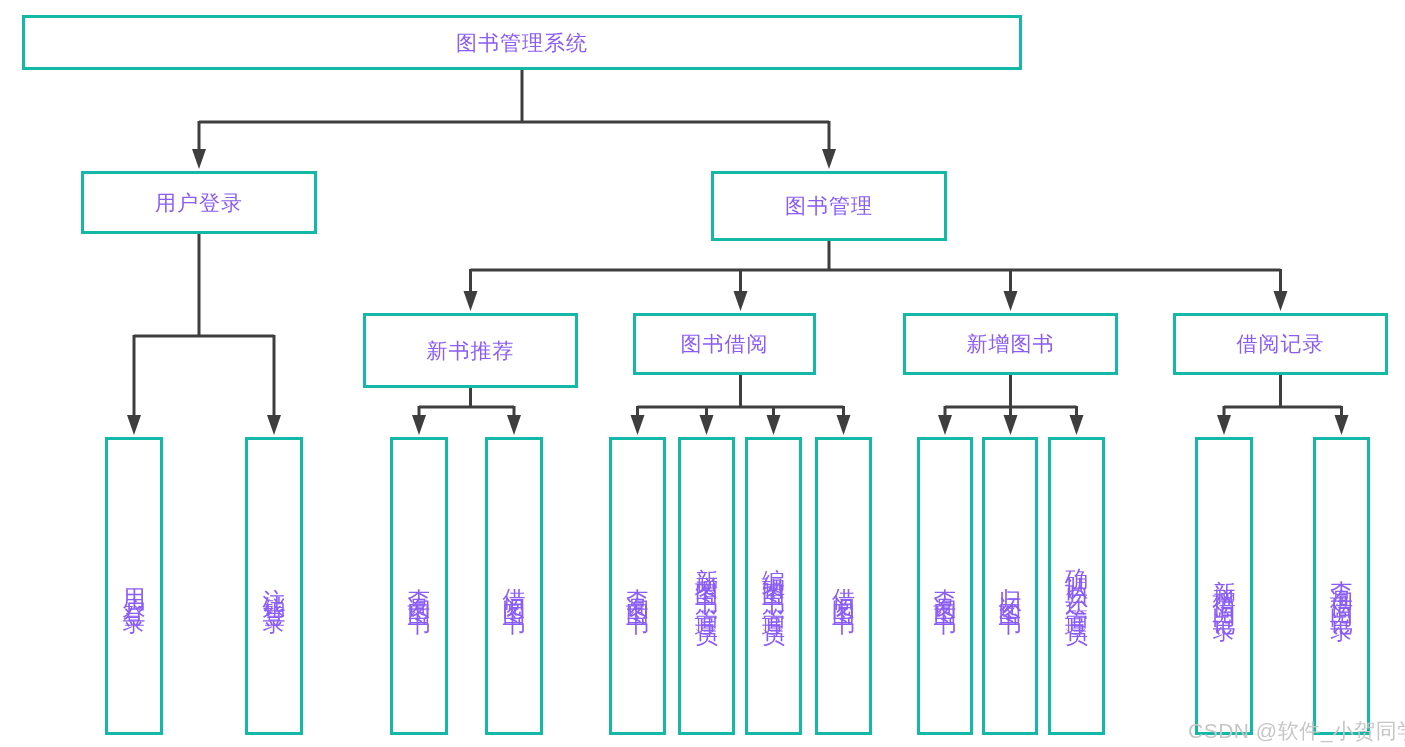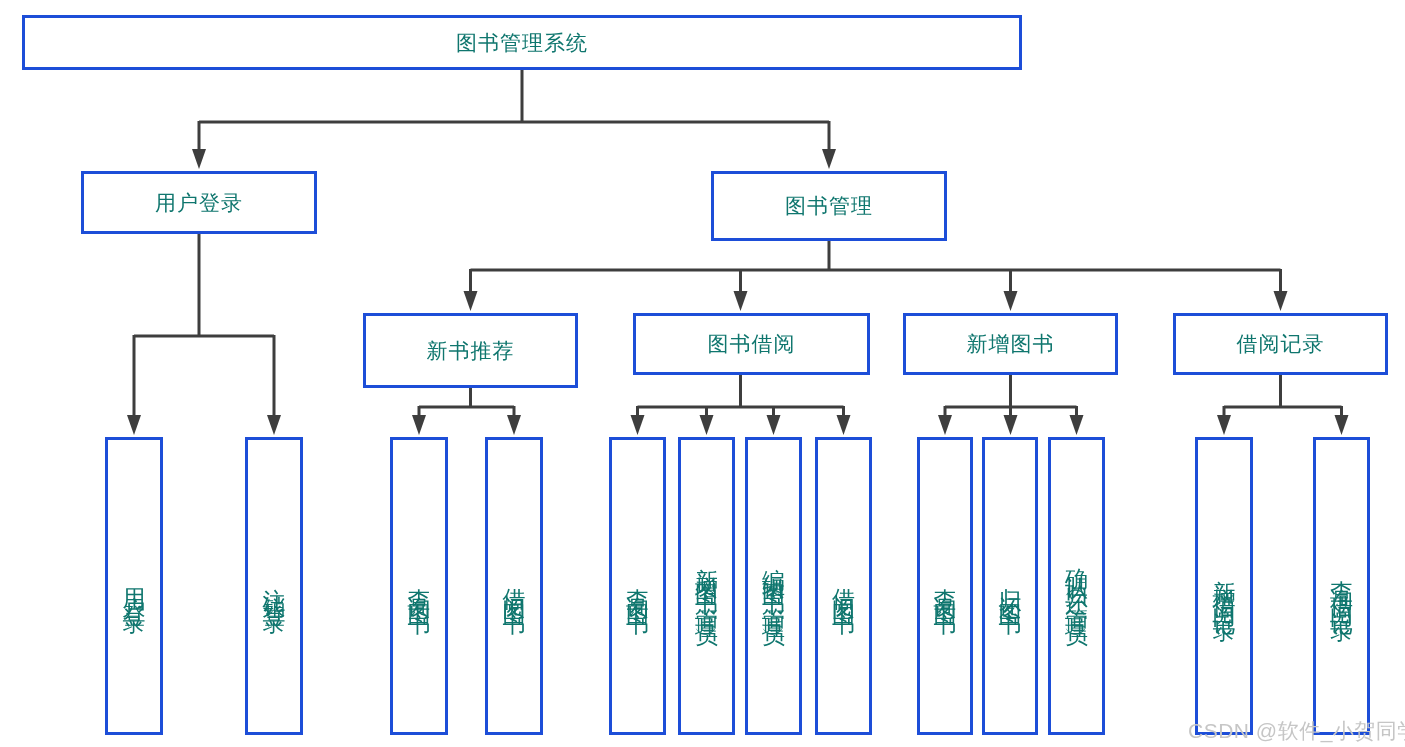--- a/index.html
+++ b/index.html
@@ -12,23 +12,23 @@
     font-family: "Liberation Sans", sans-serif;
     overflow: hidden;
   }
   .connectors {
     position: absolute;
     left: 0; top: 0;
     width: 1405px; height: 747px;
   }
   .box {
     position: absolute;
-    border: 3px solid #1d4ed8;
+    border: 3px solid #14b8a6;
     background: #ffffff;
-    color: #0f766e;
+    color: #8b5cf6;
     display: flex;
     align-items: center;
     justify-content: center;
     text-align: center;
   }
   .h { font-size: 21px; letter-spacing: 1px; white-space: nowrap; }
   .v {
     writing-mode: vertical-rl;
     text-orientation: mixed;
     font-size: 23px;
@@ -90,21 +90,21 @@
     <use href="#ah" x="1224" y="435"></use>
     <use href="#ah" x="1341.5" y="435"></use>
   </svg>
 
   <div class="box h" style="left:22px; top:15px; width:1000px; height:55px;">图书管理系统</div>
 
   <div class="box h" style="left:81px; top:171px; width:236px; height:63px;">用户登录</div>
   <div class="box h" style="left:711px; top:171px; width:236px; height:70px;">图书管理</div>
 
   <div class="box h" style="left:363px; top:313px; width:215px; height:75px;">新书推荐</div>
-  <div class="box h" style="left:633px; top:313px; width:237px; height:62px;font-family:Liberation Serif, serif;">图书借阅</div>
+  <div class="box h" style="left:633px; top:313px; width:183px; height:62px;font-family:Liberation Serif, serif;">图书借阅</div>
   <div class="box h" style="left:903px; top:313px; width:215px; height:62px;">新增图书</div>
   <div class="box h" style="left:1173px; top:313px; width:215px; height:62px;">借阅记录</div>
 
   <div class="box v" style="left:105px; top:437px; width:58px; height:298px;">用户登录</div>
   <div class="box v" style="left:245px; top:437px; width:58px; height:298px;">注销登录</div>
 
   <div class="box v" style="left:390px; top:437px; width:58px; height:298px;">查询图书</div>
   <div class="box v" style="left:485px; top:437px; width:58px; height:298px;">借阅图书</div>
 
   <div class="box v" style="left:609px; top:437px; width:57px; height:298px;">查询图书</div>

